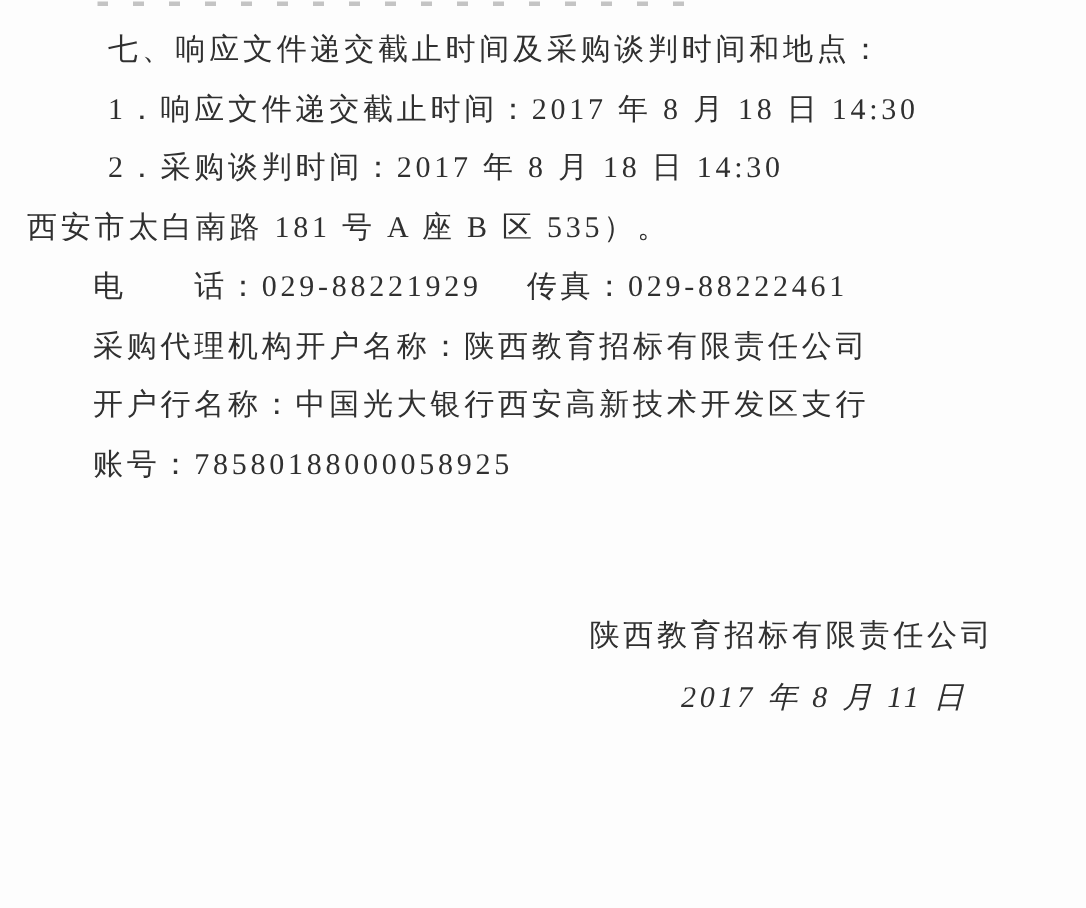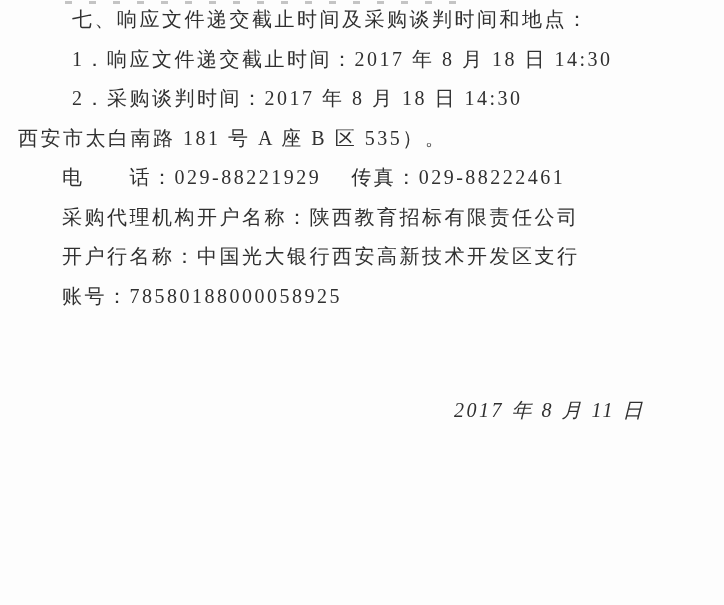--- a/index.html
+++ b/index.html
@@ -24,21 +24,21 @@
     top: 1px;
     left: 65px;
     width: 400px;
     height: 3px;
     background: repeating-linear-gradient(90deg,
       rgba(80,80,80,0.55) 0px, rgba(80,80,80,0.55) 7px,
       transparent 7px, transparent 24px);
     opacity: 0.6;
   }
   .body-text {
-    padding-top: 0;
+    padding-top: 14px;
   }
   .line {
     height: 39.5px;
     line-height: 39.5px;
     white-space: nowrap;
   }
   .ind-section { padding-left: 72px; }   
   .ind-contact { padding-left: 62px; }   
   .ind-none    { padding-left: 18px; }   
   .signature-block {
@@ -70,17 +70,18 @@
 
     <div class="line ind-contact">电　　话：029-88221929　 传真：029-88222461</div>
 
     <div class="line ind-contact">采购代理机构开户名称：陕西教育招标有限责任公司</div>
 
     <div class="line ind-contact">开户行名称：中国光大银行西安高新技术开发区支行</div>
 
     <div class="line ind-contact">账号：78580188000058925</div>
 
     <div class="signature-block">
+      <div class="line sig-company">陕西教育招标有限责任公司</div>
       <div class="line sig-date">2017 年 8 月 11 日</div>
     </div>
 
   </div>
 </div>
 
 </body></html>

